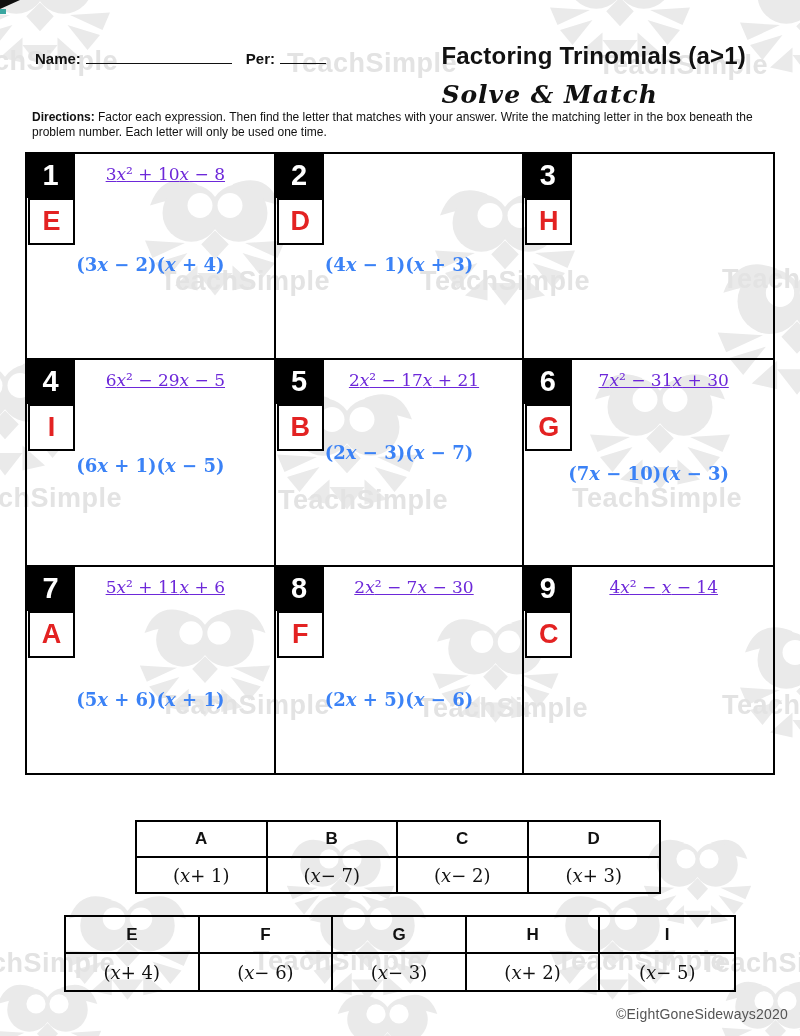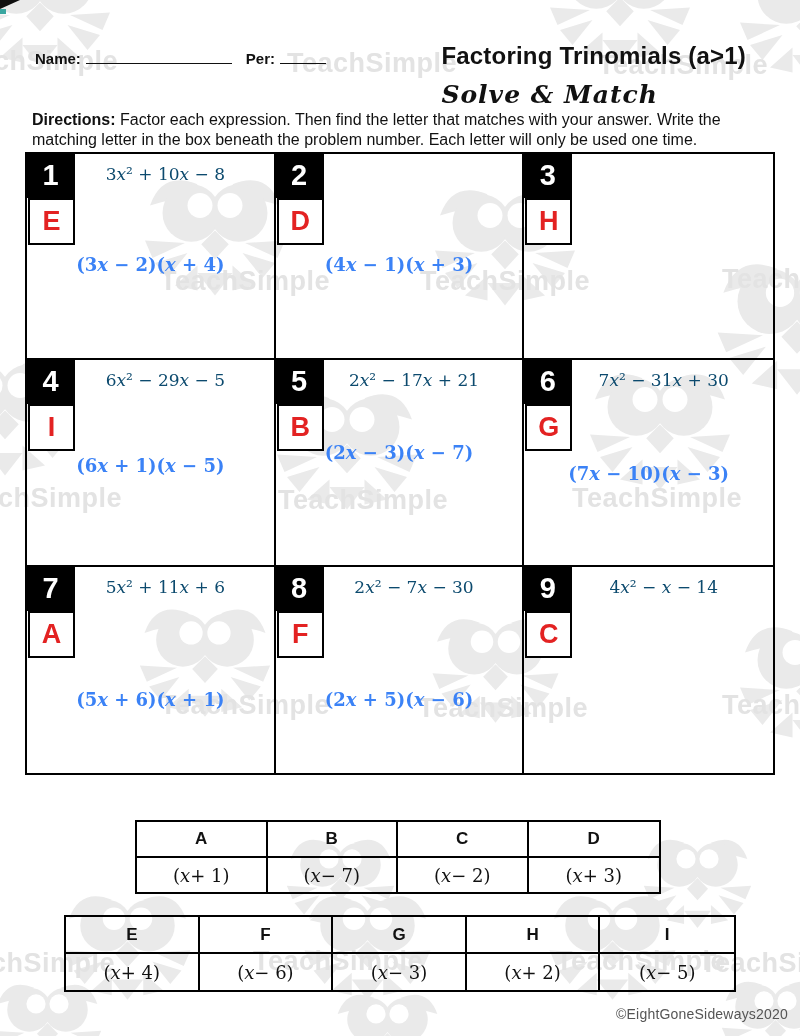--- a/index.html
+++ b/index.html
@@ -22,37 +22,37 @@
   .nameline{position:absolute;left:35px;top:50px;font-size:15px;font-weight:bold;}
   .uline{display:inline-block;border-bottom:1.6px solid #111;height:13px;vertical-align:baseline;}
   .uline.long{width:146px;margin:0 14px 0 5px;}
   .uline.short{width:46px;margin-left:5px;}
   .titleblock{position:absolute;top:42px;right:54px;text-align:left;}
   .title{font-size:24px;font-weight:bold;letter-spacing:.2px;}
   .subtitle{font-family:"DejaVu Serif",serif;font-style:italic;font-weight:bold;
             font-size:25px;margin-top:10px;letter-spacing:1px;}
 
   
-  .directions{position:absolute;left:32px;top:110px;width:732px;font-size:16px;line-height:1.25;}
+  .directions{position:absolute;left:32px;top:110px;width:732px;font-size:12px;line-height:1.25;}
 
   
   .problems{position:absolute;left:25px;top:152px;width:750px;height:623px;
             border:2.5px solid #000;box-sizing:border-box;display:grid;
             grid-template-columns:repeat(3,1fr);grid-template-rows:repeat(3,1fr);}
   .cell{position:relative;border-right:2px solid #000;border-bottom:2px solid #000;}
   .cell:nth-child(3n){border-right:none;}
   .cell:nth-child(n+7){border-bottom:none;}
   .numbox{position:absolute;left:-1px;top:-1px;width:49px;height:45px;background:#000;
           color:#fff;display:flex;align-items:center;justify-content:center;
           font-size:29px;font-weight:bold;}
   .letterbox{position:absolute;left:1px;top:44px;width:43px;height:43px;background:#fff;
              border:2.5px solid #000;display:flex;align-items:center;justify-content:center;}
   .letter{color:#e32222;font-size:27px;font-weight:bold;}
   .expr{position:absolute;top:10px;left:30px;right:0;text-align:center;
-        font-family:"DejaVu Serif",serif;font-size:17px;color:#0c4a6e;}
+        font-family:"DejaVu Serif",serif;font-size:17px;color:#6d28d9;text-decoration:underline;}
   .ans{position:absolute;left:0;right:0;text-align:center;font-family:"DejaVu Serif",serif;
        font-weight:bold;font-size:18px;color:#3b82f6;}
   .math i{font-style:italic;}
   .cell:nth-child(-n+3) .ans{top:100px;}
   .cell:nth-child(4) .ans{top:95px;}
   .cell:nth-child(5) .ans{top:82px;}
   .cell:nth-child(6) .ans{top:103px;}
   .cell:nth-child(n+7) .ans{top:122px;}
 
   

